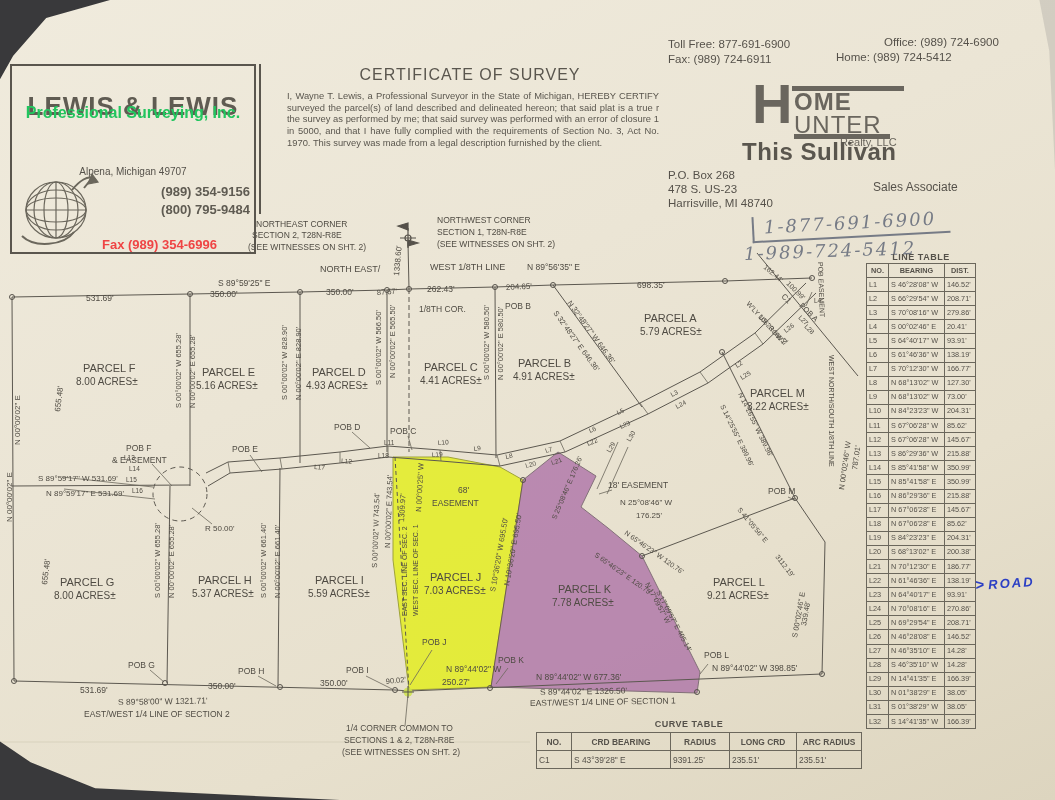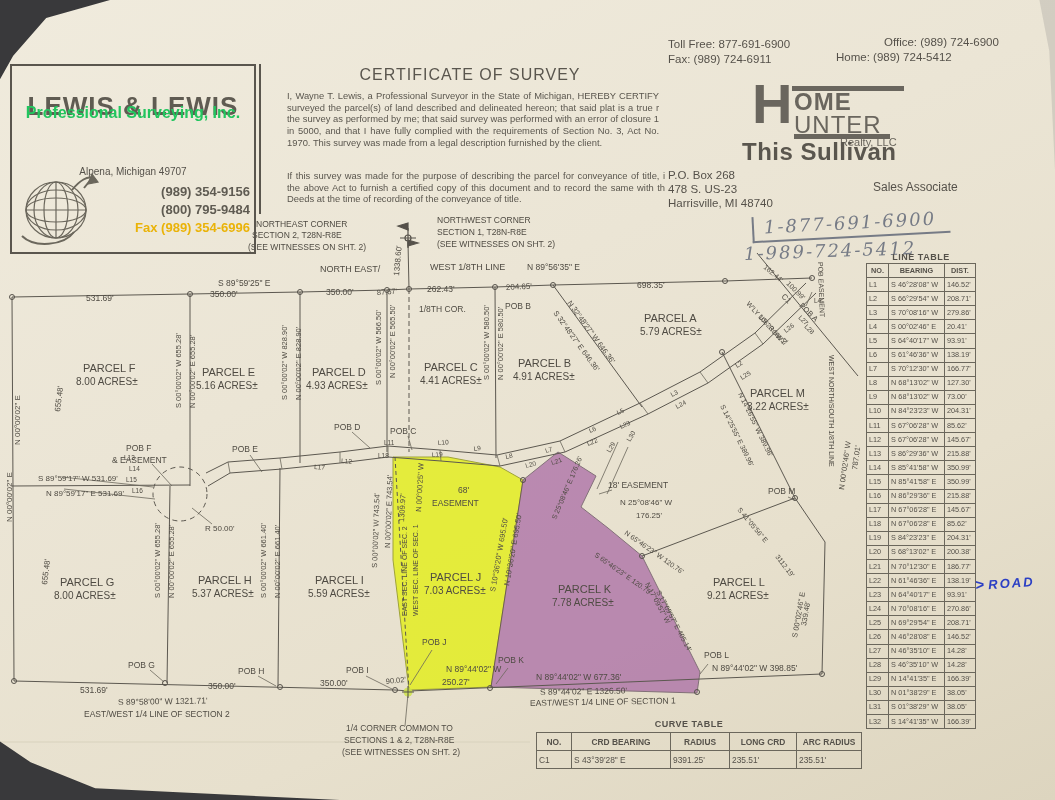--- a/index.html
+++ b/index.html
@@ -287,27 +287,26 @@
         <ellipse cx="42" cy="44" rx="12" ry="28"></ellipse>
         <ellipse cx="42" cy="44" rx="22" ry="28"></ellipse>
         <path d="M12,44 L72,44 M42,16 L42,72"></path>
         <path d="M8,70 C20,82 50,80 60,66" stroke-width="2"></path>
         <path d="M58,24 C66,14 74,10 78,12 L70,22" stroke-width="2"></path>
         <polygon points="78,8 84,16 74,18" fill="#6b675c"></polygon>
       </g>
     </svg>
     <div class="abs" style="left:100px;top:118px;width:138px;text-align:right;font-size:13px;font-weight:bold;color:#5f5b52;">(989) 354-9156</div>
     <div class="abs" style="left:100px;top:136px;width:138px;text-align:right;font-size:13px;font-weight:bold;color:#5f5b52;">(800) 795-9484</div>
-    <div class="abs" style="left:90px;top:154px;width:148px;text-align:right;font-size:13px;font-weight:bold;color:#eab308;">Fax (989) 354-6996</div>
+    <div class="abs" style="left:90px;top:171px;width:148px;text-align:left;font-size:13px;font-weight:bold;color:#ef4444;">Fax (989) 354-6996</div>
   </div>
   <div class="abs" style="left:259px;top:64px;width:2px;height:150px;background:#5a564e;"></div>
 
   <div class="abs" style="left:300px;top:66px;width:340px;text-align:center;font-size:16px;letter-spacing:1px;color:#5a564e;">CERTIFICATE OF SURVEY</div>
   <div class="abs cert-para" style="left:287px;top:90px;width:372px;">I, Wayne T. Lewis, a Professional Surveyor in the State of Michigan, HEREBY CERTIFY surveyed the parcel(s) of land described and delineated hereon; that said plat is a true r the survey as performed by me; that said survey was performed with an error of closure 1 in 5000, and that I have fully complied with the requirements of Section No. 3, Act No. 1970.  This survey was made from a legal description furnished by the client.</div>
-  <div class="abs cert-para" style="left:287px;top:170px;width:378px;">If this survey was made for the purpose of describing the parcel for conveyance of title, i the above Act to furnish a certified copy of this document and to record the same with th Deeds at the time of recording of the conveyance of title.</div>
 
   <div class="abs" style="left:668px;top:38px;font-size:11.5px;">Toll Free: 877-691-6900</div>
   <div class="abs" style="left:668px;top:53px;font-size:11.5px;">Fax: (989) 724-6911</div>
   <div class="abs" style="left:836px;top:36px;font-size:11.5px;margin-left:48px;">Office: (989) 724-6900</div>
   <div class="abs" style="left:836px;top:51px;font-size:11.5px;">Home: (989) 724-5412</div>
 
   <div class="abs" style="left:752px;top:80px;width:150px;height:58px;color:#6a665e;">
     <span class="abs" style="left:0;top:-4px;font-size:56px;font-weight:bold;font-stretch:condensed;line-height:56px;">H</span>
     <span class="hh-bar" style="left:40px;top:6px;width:112px;"></span>
     <span class="abs" style="left:42px;top:8px;font-size:24px;font-weight:bold;letter-spacing:1px;">OME</span>

